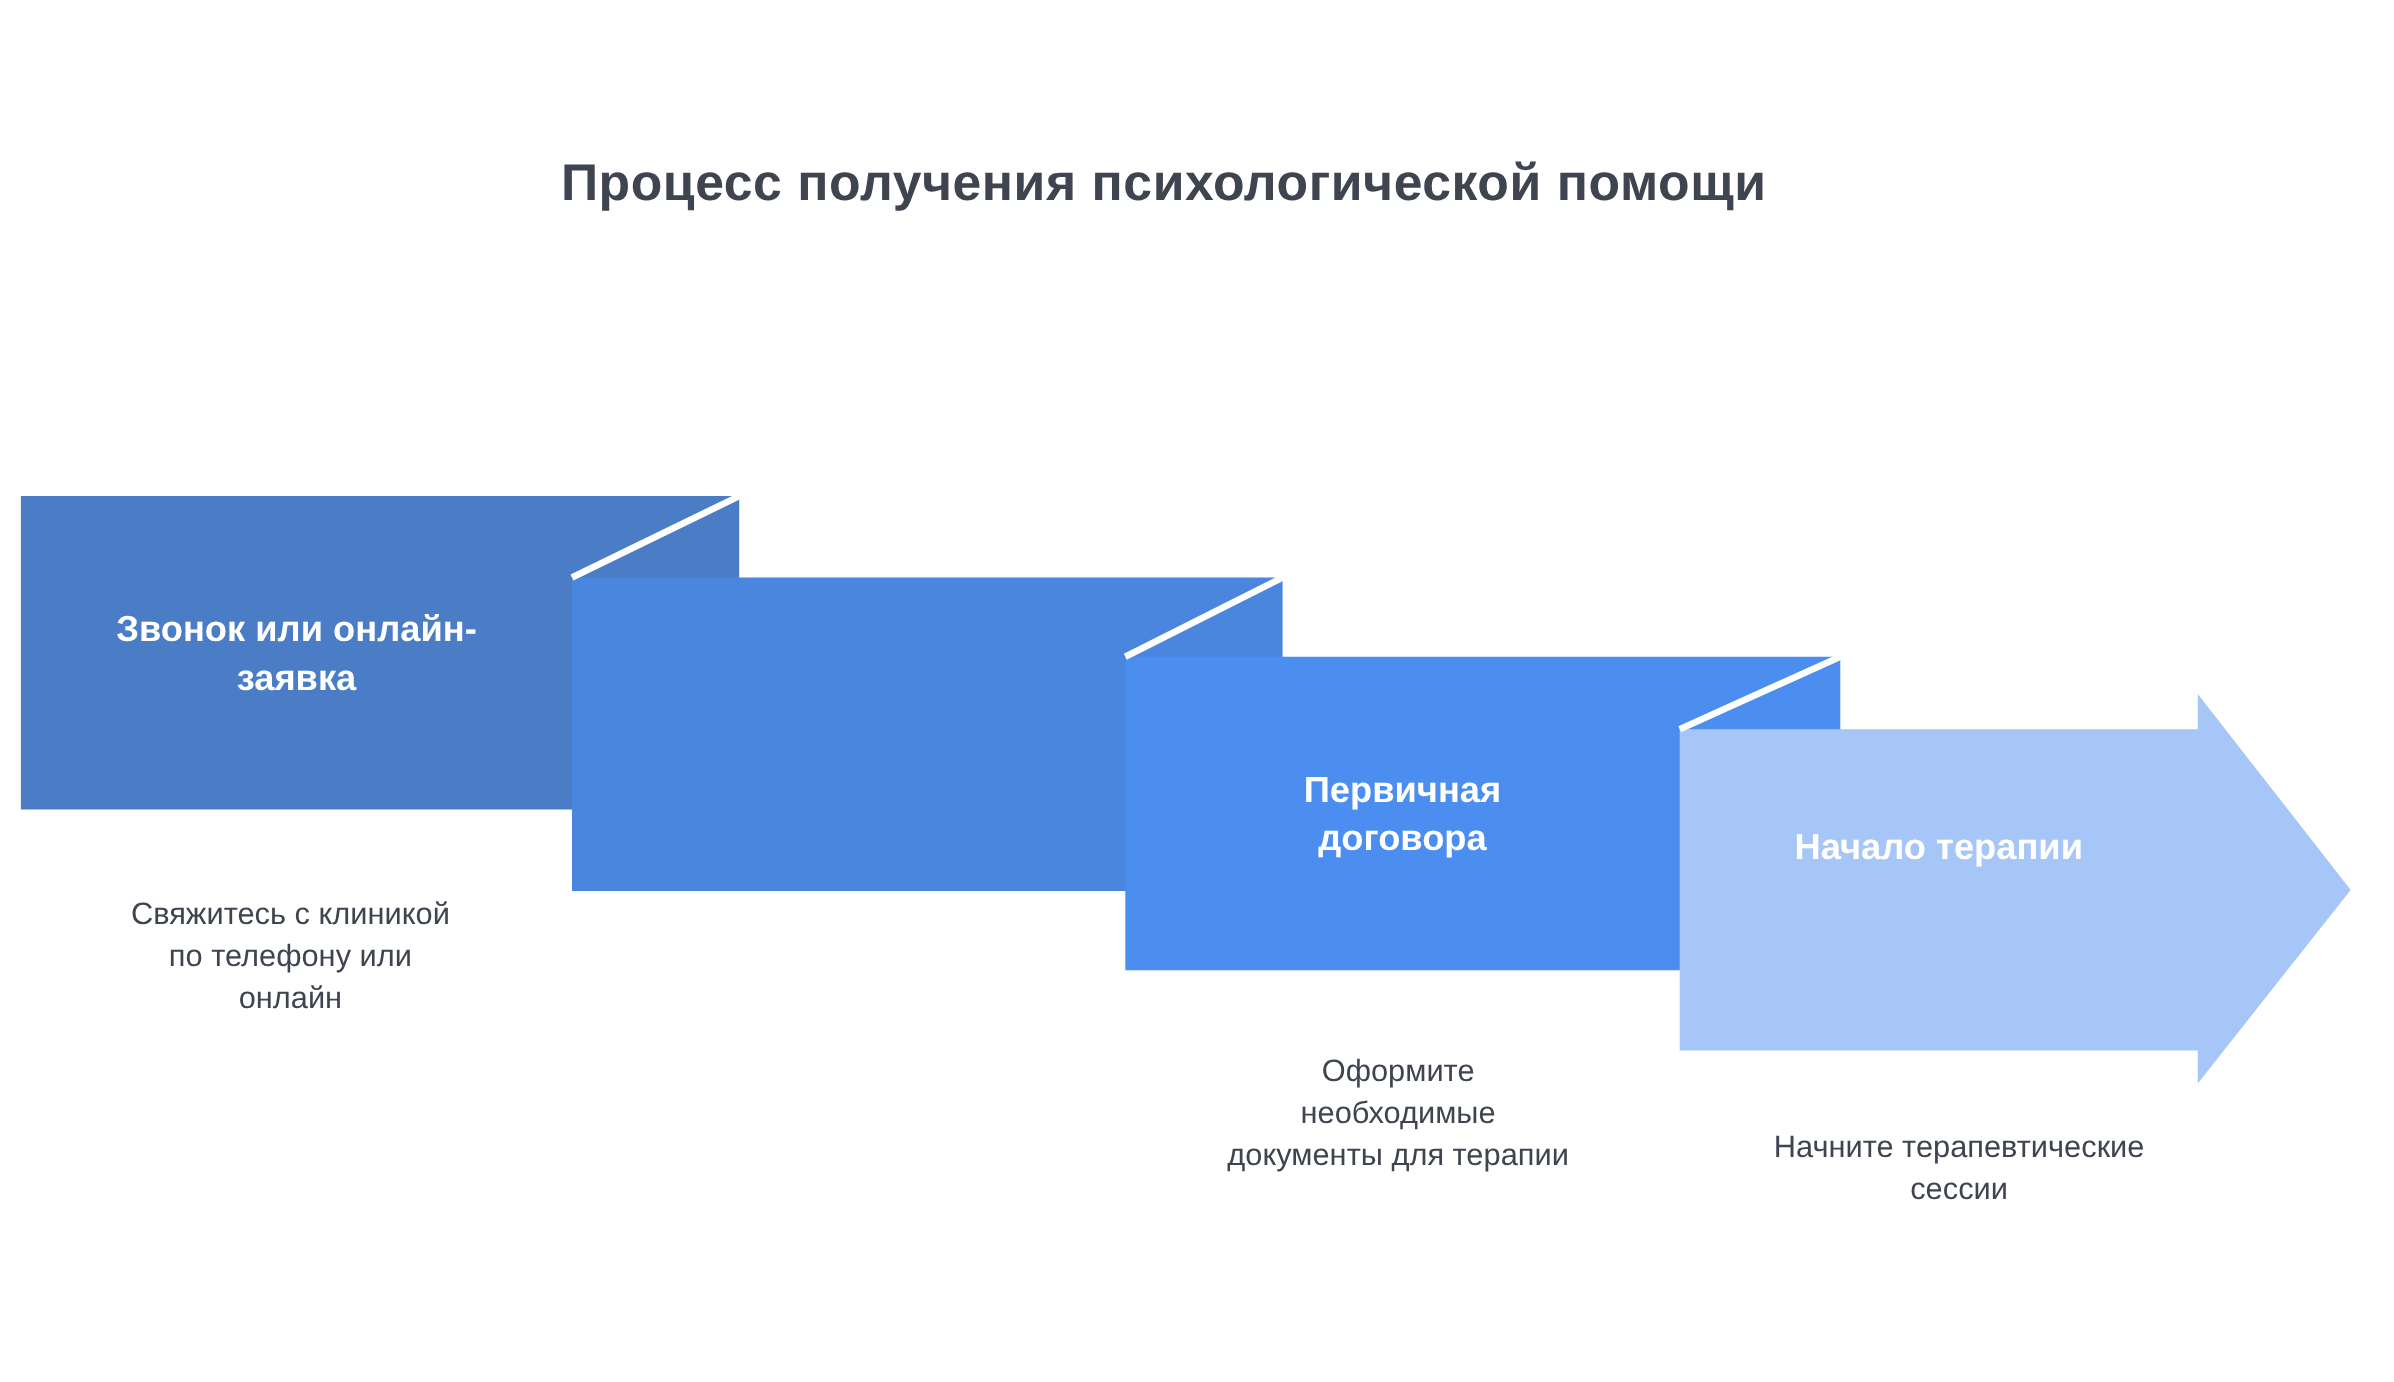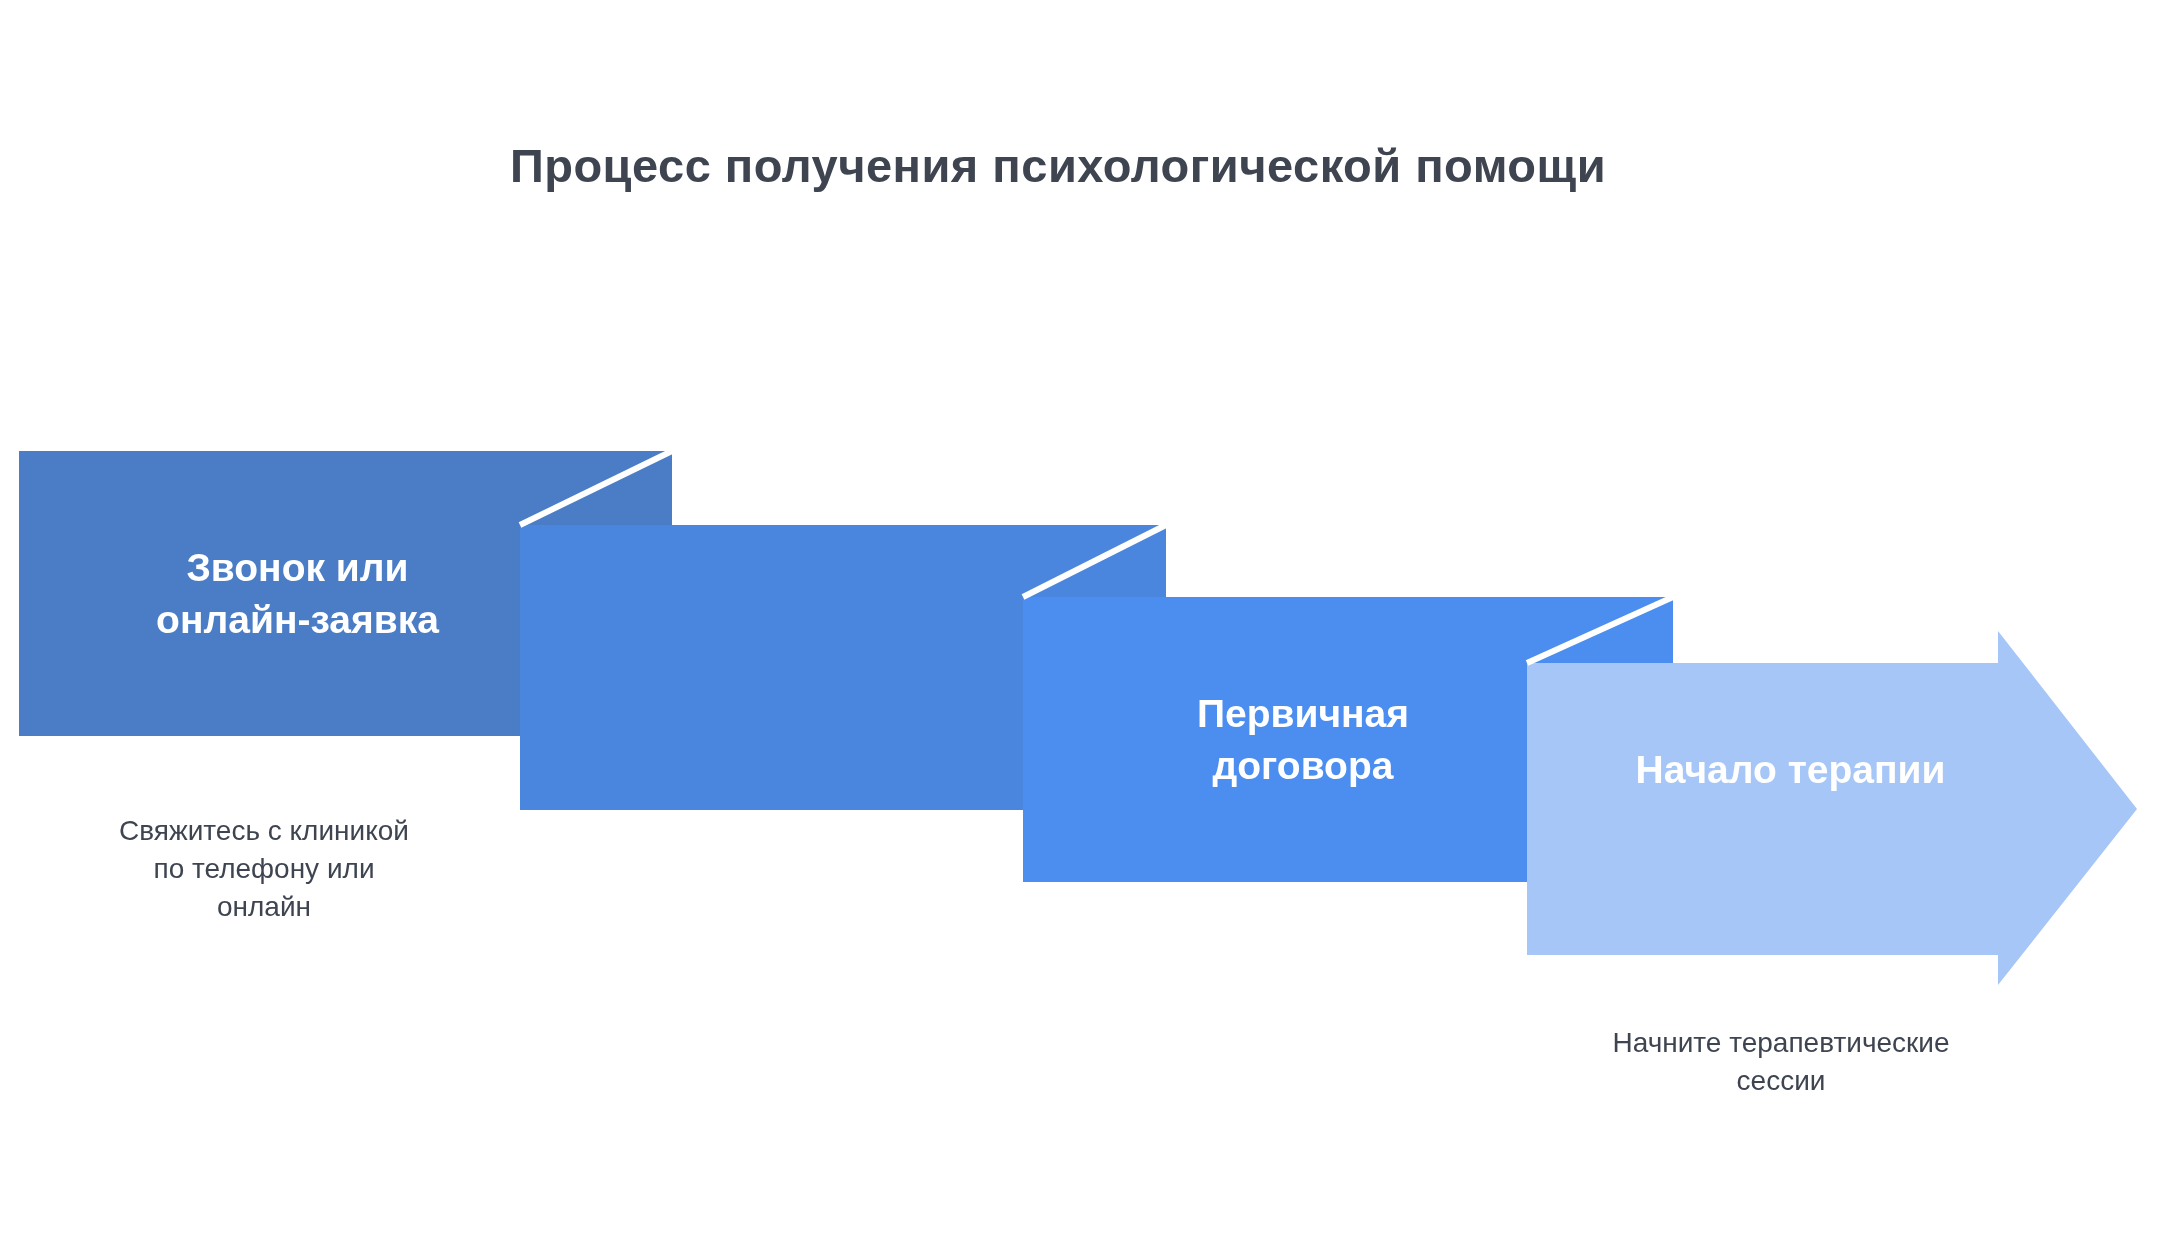--- a/index.html
+++ b/index.html
@@ -34,24 +34,23 @@
     width: 2176px;
     height: 1256px;
   }
   .step-label {
     position: absolute;
     display: flex;
     align-items: center;
     justify-content: center;
     color: #ffffff;
     font-weight: 700;
-    font-size: 39px;
+    font-size: 33px;
     line-height: 1.32;
     text-align: center;
-    margin-left: 28px;
   }
   .step-label .inner { display: block; }
   .step-desc {
     position: absolute;
     text-align: center;
     color: #3e4450;
     font-size: 28px;
     font-weight: 400;
     line-height: 1.35;
   }
@@ -90,15 +89,16 @@
     <span class="inner">Звонок или онлайн-заявка</span>
   </div>
   <div class="step-label label-3">
     <span class="inner">Первичная договора</span>
   </div>
   <div class="step-label label-4">
     <span class="inner">Начало терапии</span>
   </div>
 
   <div class="step-desc desc-1">Свяжитесь с клиникой по телефону или онлайн</div>
+  <div class="step-desc desc-3">Оформите необходимые документы для терапии</div>
   <div class="step-desc desc-4">Начните терапевтические сессии</div>
 
 </div>
 
 </body></html>

